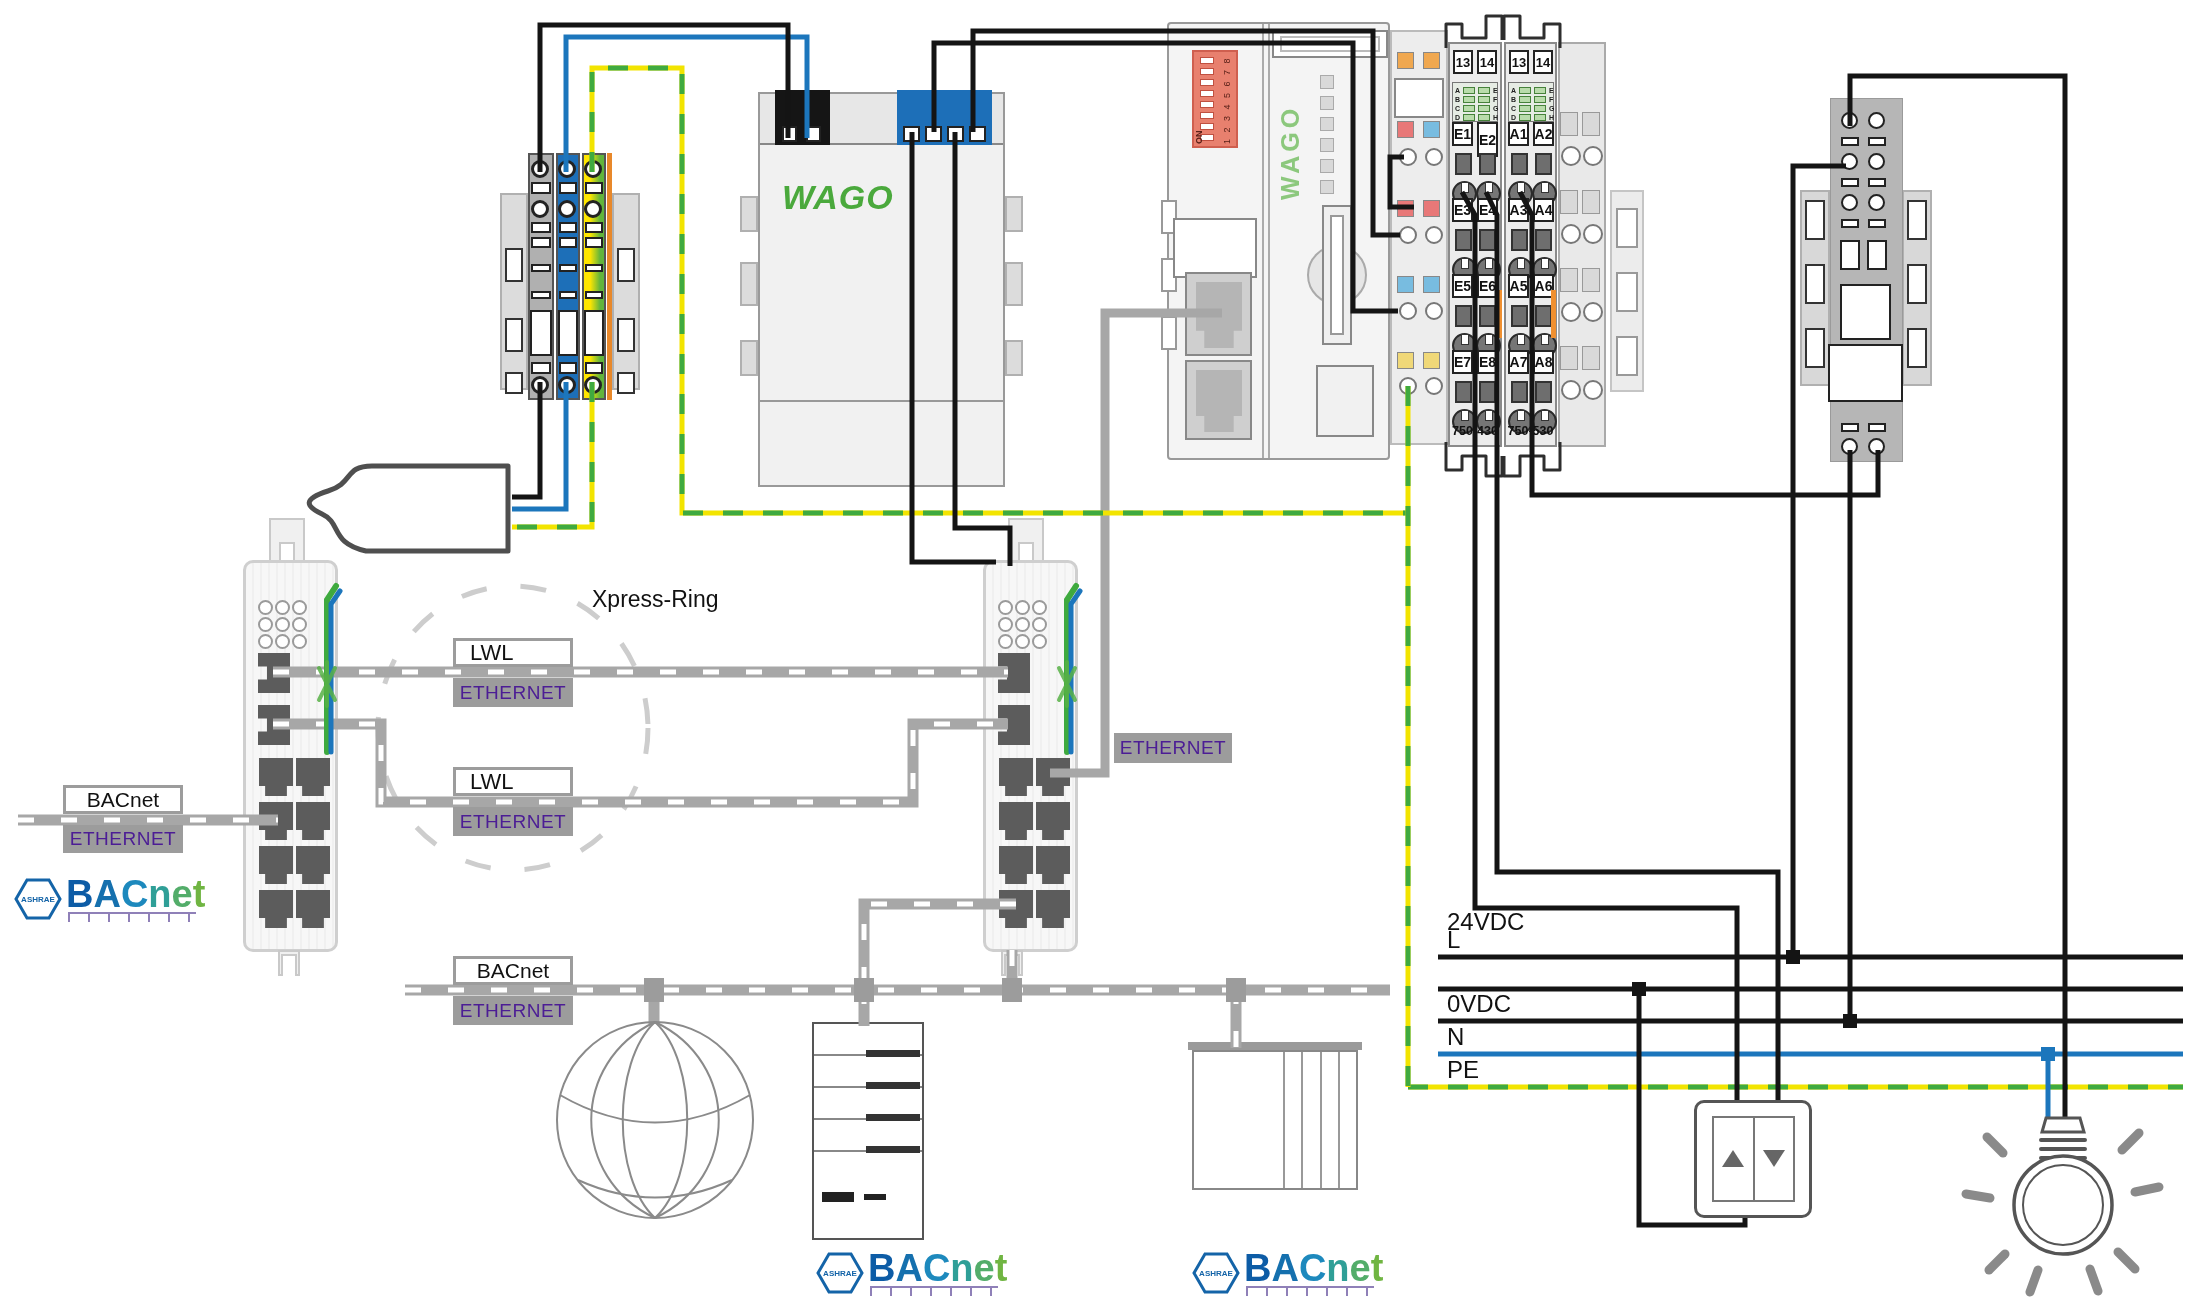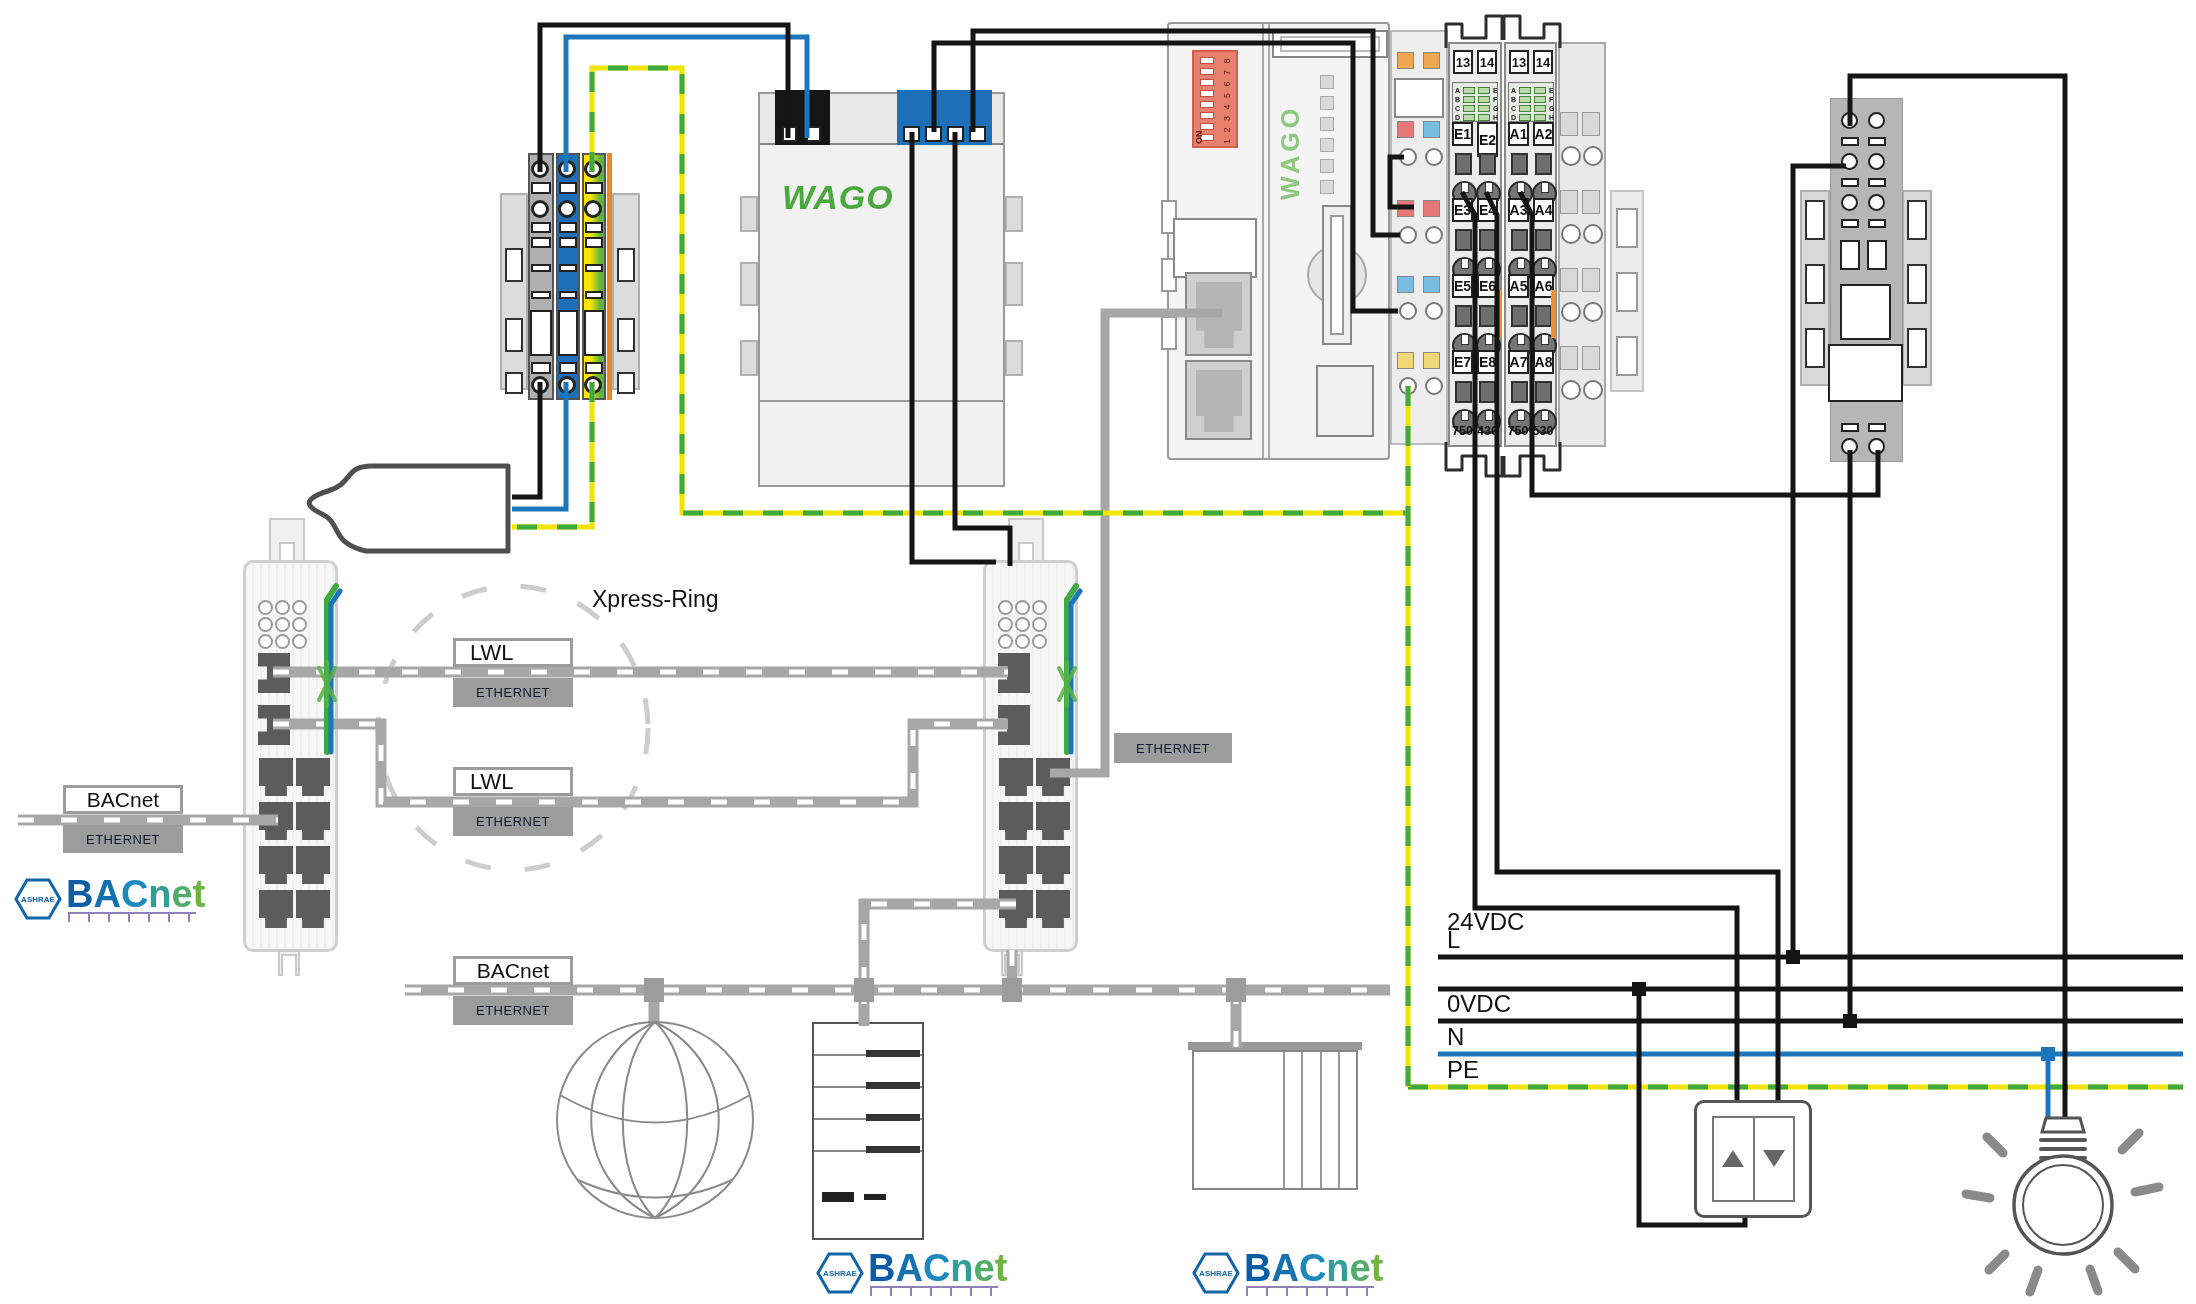--- a/index.html
+++ b/index.html
@@ -2,22 +2,22 @@
 <html><head>
 <meta charset="utf-8">
 <style>
   html,body{margin:0;padding:0;background:#fff;}
   #stage{position:relative;width:2196px;height:1304px;background:#fff;overflow:hidden;
          font-family:"Liberation Sans",sans-serif;color:#111;}
   .abs{position:absolute;box-sizing:border-box;}
   .dev{position:absolute;box-sizing:border-box;background:#f4f4f4;border:2px solid #999;}
   .lblw{position:absolute;box-sizing:border-box;background:#fff;border:3px solid #9c9c9c;color:#111;
         display:flex;align-items:center;justify-content:center;z-index:10;font-size:22px;}
-  .lblg{position:absolute;box-sizing:border-box;background:#9c9c9c;color:#0f172a;display:flex;align-items:center;
-        justify-content:center;z-index:10;font-size:13px;letter-spacing:.5px;}
+  .lblg{position:absolute;box-sizing:border-box;background:#9c9c9c;color:#4c1d95;display:flex;align-items:center;
+        justify-content:center;z-index:10;font-size:19px;letter-spacing:.5px;}
   .buslbl{position:absolute;font-size:24px;color:#111;z-index:10;}
   .port{position:absolute;background:#5c5c5c;}
   .rj45{clip-path:polygon(0 0,100% 0,100% 74%,82% 74%,82% 100%,18% 100%,18% 74%,0 74%);}
   .sfp{clip-path:polygon(0 0,100% 0,100% 100%,0 100%,0 66%,28% 66%,28% 34%,0 34%);}
   .ledc{position:absolute;border-radius:50%;background:#fff;border:2px solid #9a9a9a;width:11px;height:11px;}
   .tlabel{position:absolute;background:#fff;border:2px solid #222;font-weight:bold;font-size:14px;
           display:flex;align-items:center;justify-content:center;box-sizing:border-box;}
   .dsq{position:absolute;background:#6e6e6e;border:2px solid #333;box-sizing:border-box;}
   .clamp{position:absolute;border-radius:50%;background:#767676;border:2px solid #2a2a2a;box-sizing:border-box;}
   .clamp::after{content:"";position:absolute;left:50%;top:-1px;transform:translateX(-50%);

